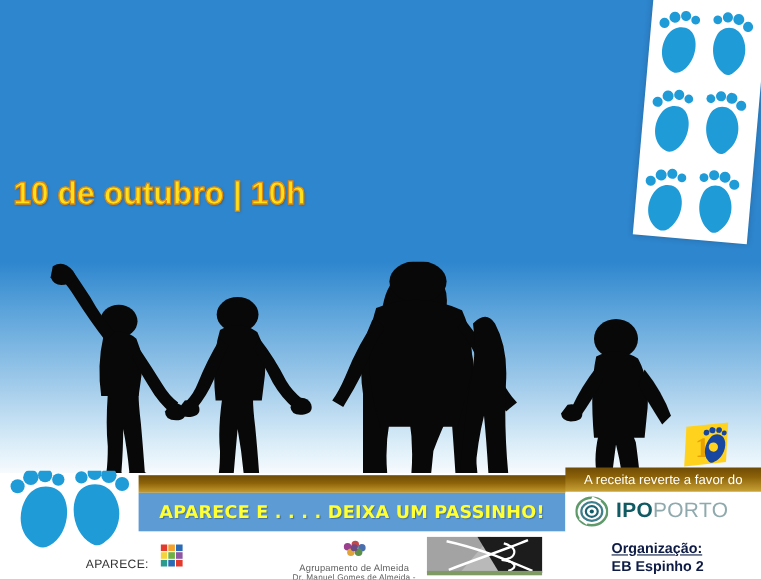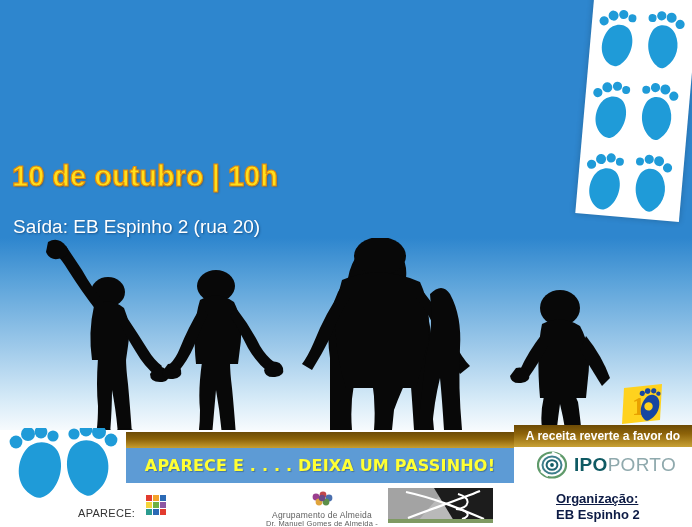--- a/index.html
+++ b/index.html
@@ -110,26 +110,26 @@
     text-shadow:1px 1px 1px rgba(0,0,0,.25);
     white-space:nowrap;
     border-radius:14px;
   }
 
   
   .ipo-caption{
     position:absolute;left:514px;top:425px;width:178px;height:22px;
     background:linear-gradient(to bottom,#6d4b06 0%,#8d6309 40%,#c9a236 100%);
     display:flex;align-items:center;justify-content:center;
-    color:#ffffff;font-size:12px;white-space:nowrap;font-weight:bold;
+    color:#ffffff;font-size:12px;white-space:nowrap;
   }
   .ipo-box{
     position:absolute;left:514px;top:447px;width:178px;height:36px;
     background:#ffffff;
-    display:flex;align-items:center;gap:7px;padding-left:23px;
+    display:flex;align-items:center;gap:7px;padding-left:9px;
     box-sizing:border-box;
   }
   .ipo-word{font-size:19px;letter-spacing:.3px;white-space:nowrap;}
   .ipo-word b{color:#0f5a63;font-weight:bold;}
   .ipo-word span{color:#8fa9ad;font-weight:normal;}
 
   
   .apoios{
     position:absolute;left:78px;top:507px;
     font-size:11px;color:#333;letter-spacing:.3px;
@@ -266,21 +266,20 @@
         <circle cx="86" cy="21" r="4.6"></circle>
           <circle cx="77" cy="15" r="5"></circle>
         <circle cx="67" cy="14" r="4.6"></circle>
           <circle cx="58" cy="17" r="4"></circle>
       </g>
     </svg>
   </div>
 
 
   <div class="date">10 de outubro | 10h</div>
-  <div class="start">Saída: EB Espinho 2 (rua 20)</div>
 
   <svg class="badge1" viewBox="0 0 48 44">
     <path d="M6 6 L44 2 L42 38 L4 42 Z" fill="#ffd21e"></path>
     <text x="14" y="33" font-family="'Liberation Serif',serif" font-size="26" font-weight="bold" fill="#e8a100">1</text>
     <g fill="#1746a0" transform="translate(22,6) rotate(8)">
       <path d="M8 30 C2 25 3 15 7 9 C11 3 19 4 21 11 C23 19 19 27 14 30 C12 32 10 32 8 30Z"></path>
       <circle cx="3" cy="5" r="2.6"></circle>
         <circle cx="8" cy="2" r="2.8"></circle>
       <circle cx="14" cy="1" r="2.6"></circle>
         <circle cx="19" cy="3" r="2.2"></circle>

